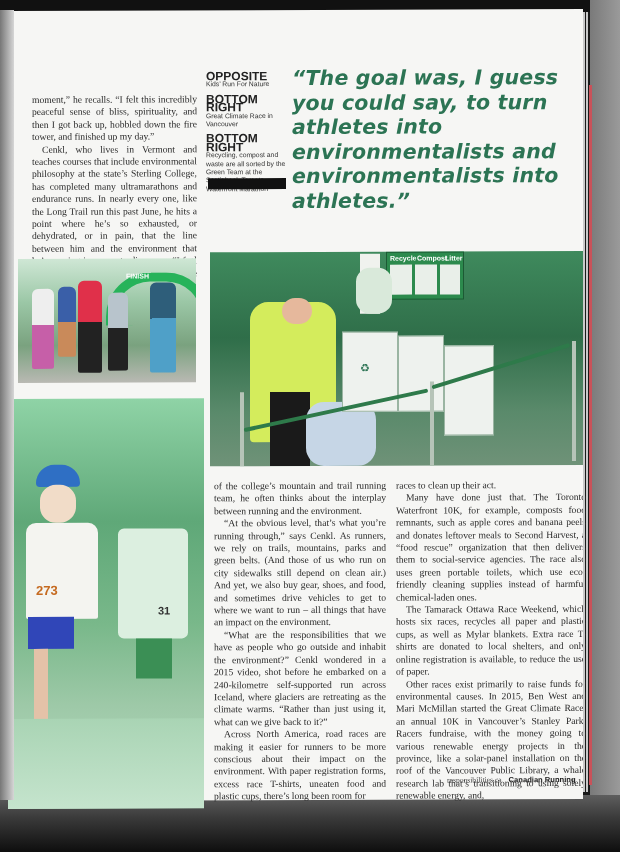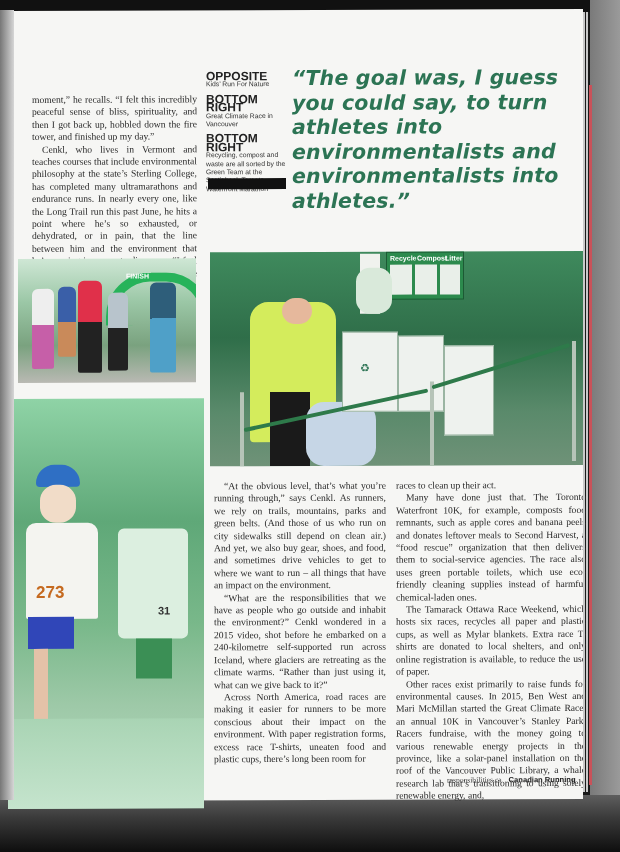--- a/index.html
+++ b/index.html
@@ -75,21 +75,21 @@
     <div class="runner" style="left:40px;top:28px;width:18px;height:70px;background:linear-gradient(#3a5fa8 0 50%,#c98a5a 50%);"></div>
     <div class="runner" style="left:60px;top:22px;width:24px;height:92px;background:linear-gradient(#e0304a 0 45%,#222 45%);"></div>
     <div class="runner" style="left:90px;top:34px;width:20px;height:78px;background:linear-gradient(#b8c4cc 0 45%,#222 45%);"></div>
     <div class="runner" style="left:132px;top:24px;width:26px;height:90px;background:linear-gradient(#2e5e7a 0 40%,#4fa0c8 40%);"></div>
   </div>
 
   <div class="photo photo-kid">
     <div class="shape" style="left:28px;top:66px;width:44px;height:22px;background:#2f6fc4;border-radius:20px 20px 4px 4px;"></div>
     <div class="shape" style="left:32px;top:86px;width:36px;height:38px;background:#f1dcc8;border-radius:16px;"></div>
     <div class="shape" style="left:18px;top:124px;width:72px;height:96px;background:#f4f4f0;border-radius:10px 10px 2px 2px;"></div>
-    <div class="kid-bib" style="left:28px;top:184px;font-size:17px;color:#c56a20;">273</div>
+    <div class="kid-bib" style="left:28px;top:184px;font-size:13px;color:#c56a20;">273</div>
     <div class="shape" style="left:20px;top:218px;width:46px;height:32px;background:#3046b8;"></div>
     <div class="shape" style="left:26px;top:250px;width:14px;height:90px;background:#e4c2a8;"></div>
     <div class="shape" style="left:110px;top:130px;width:70px;height:110px;background:#dcefe0;border-radius:6px;"></div>
     <div class="kid-bib" style="left:150px;top:206px;font-size:11px;">31</div>
     <div class="shape" style="left:128px;top:240px;width:36px;height:40px;background:#3b8f55;"></div>
     <div class="shape" style="left:0px;top:320px;width:196px;height:90px;background:linear-gradient(#a9d4b4,#c5e4cd);"></div>
   </div>
 
   <div class="photo photo-recycle">
     <div class="sign">
@@ -111,20 +111,21 @@
     <div class="shape" style="left:150px;top:2px;width:20px;height:60px;background:#f0f2ee;"></div>
     <div class="shape" style="left:146px;top:16px;width:36px;height:46px;background:#d9e9da;border-radius:14px;"></div>
     <div class="post" style="left:30px;top:140px;height:74px;"></div>
     <div class="post" style="left:220px;top:130px;height:84px;"></div>
     <div class="post" style="left:362px;top:90px;height:120px;"></div>
     <div class="rope" style="left:34px;top:176px;width:188px;transform:rotate(-12deg);transform-origin:left;"></div>
     <div class="rope" style="left:222px;top:134px;width:144px;transform:rotate(-17deg);transform-origin:left;"></div>
   </div>
 
   <div class="col col2">
+    <p class="noindent">of the college’s mountain and trail running team, he often thinks about the interplay between running and the environment.</p>
     <p>“At the obvious level, that’s what you’re running through,” says Cenkl. As runners, we rely on trails, mountains, parks and green belts. (And those of us who run on city sidewalks still depend on clean air.) And yet, we also buy gear, shoes, and food, and sometimes drive vehicles to get to where we want to run – all things that have an impact on the environment.</p>
     <p>“What are the responsibilities that we have as people who go outside and inhabit the environment?” Cenkl wondered in a 2015 video, shot before he embarked on a 240-kilometre self-supported run across Iceland, where glaciers are retreating as the climate warms. “Rather than just using it, what can we give back to it?”</p>
     <p>Across North America, road races are making it easier for runners to be more conscious about their impact on the environment. With paper registration forms, excess race T-shirts, uneaten food and plastic cups, there’s long been room for</p>
   </div>
 
   <div class="col col3">
     <p class="noindent">races to clean up their act.</p>
     <p>Many have done just that. The Toronto Waterfront 10K, for example, composts food remnants, such as apple cores and banana peels and donates leftover meals to Second Harvest, a “food rescue” organization that then delivers them to social-service agencies. The race also uses green portable toilets, which use eco-friendly cleaning supplies instead of harmful chemical-laden ones.</p>
     <p>The Tamarack Ottawa Race Weekend, which hosts six races, recycles all paper and plastic cups, as well as Mylar blankets. Extra race T-shirts are donated to local shelters, and only online registration is available, to reduce the use of paper.</p>
     <p>Other races exist primarily to raise funds for environmental causes. In 2015, Ben West and Mari McMillan started the Great Climate Race, an annual 10K in Vancouver’s Stanley Park. Racers fundraise, with the money going to various renewable energy projects in the province, like a solar-panel installation on the roof of the Vancouver Public Library, a whale research lab that’s transitioning to using solely renewable energy, and,</p>

